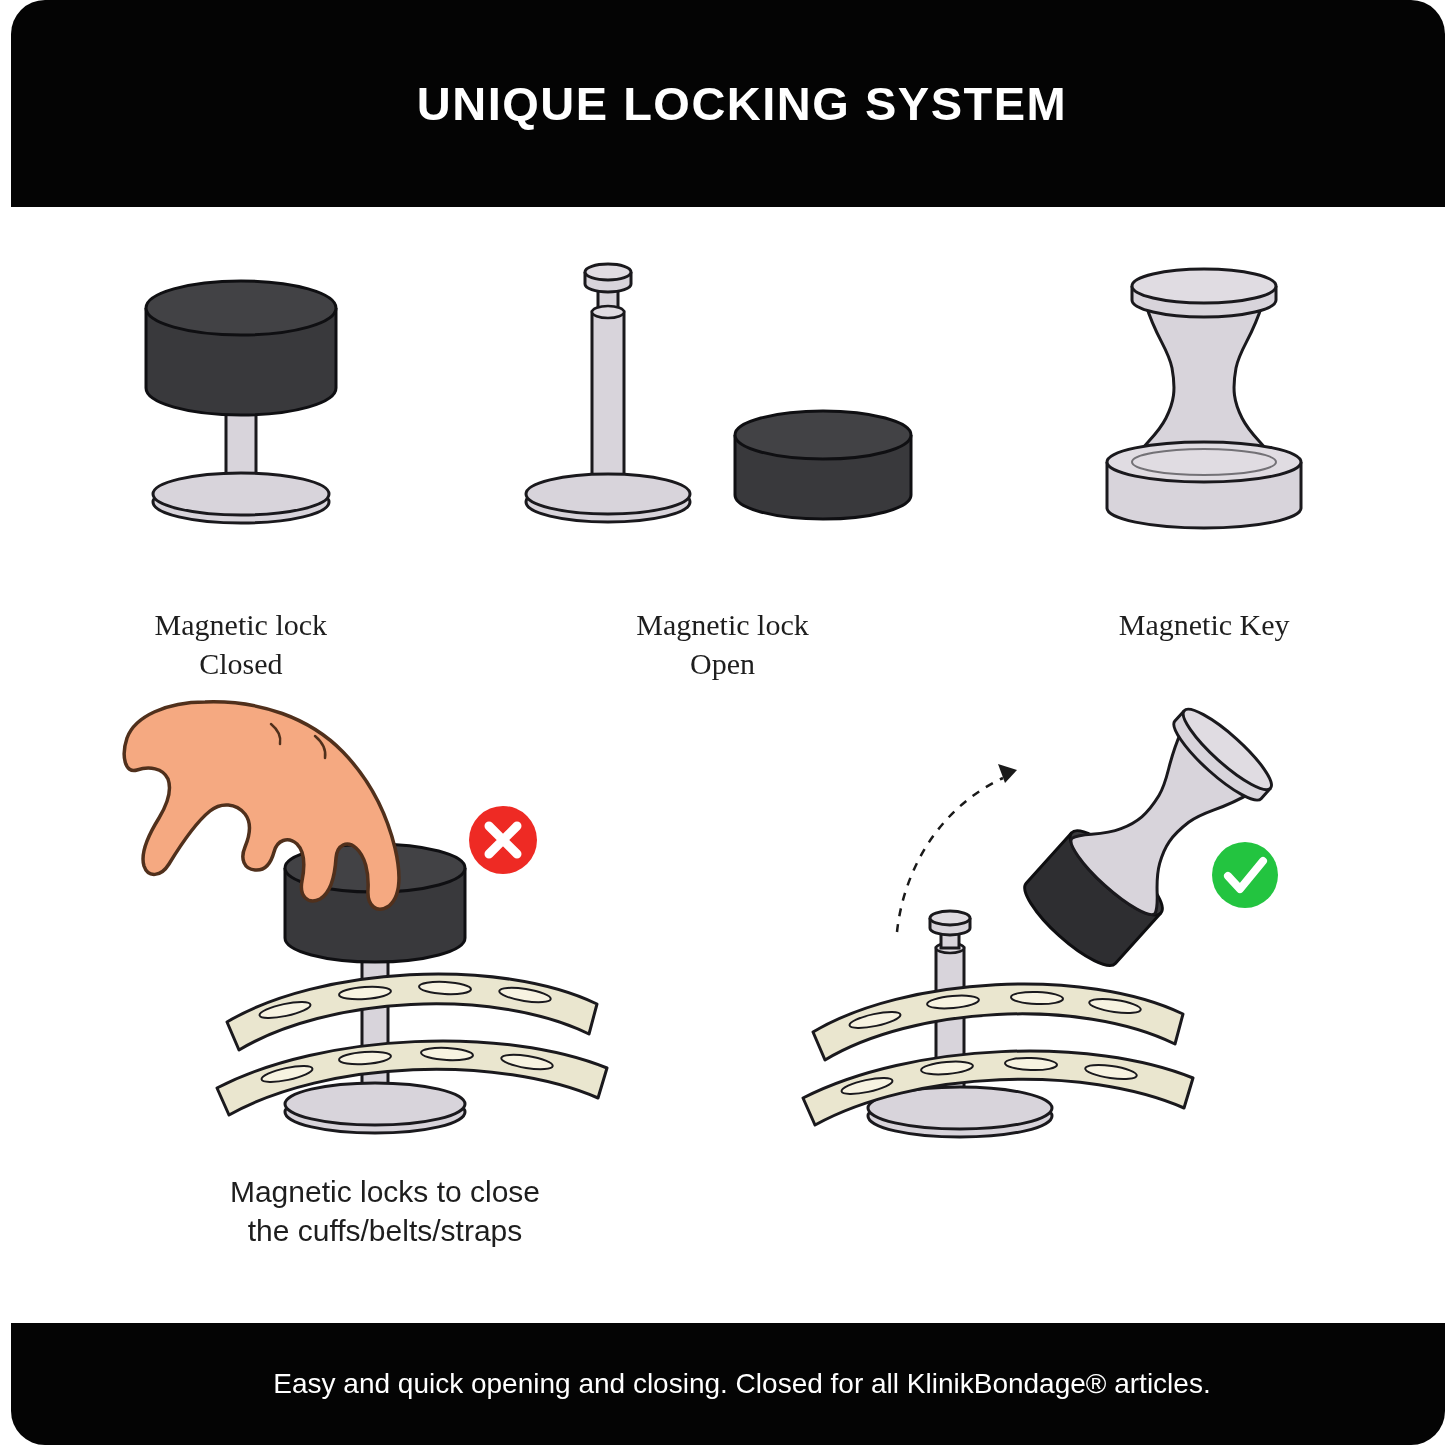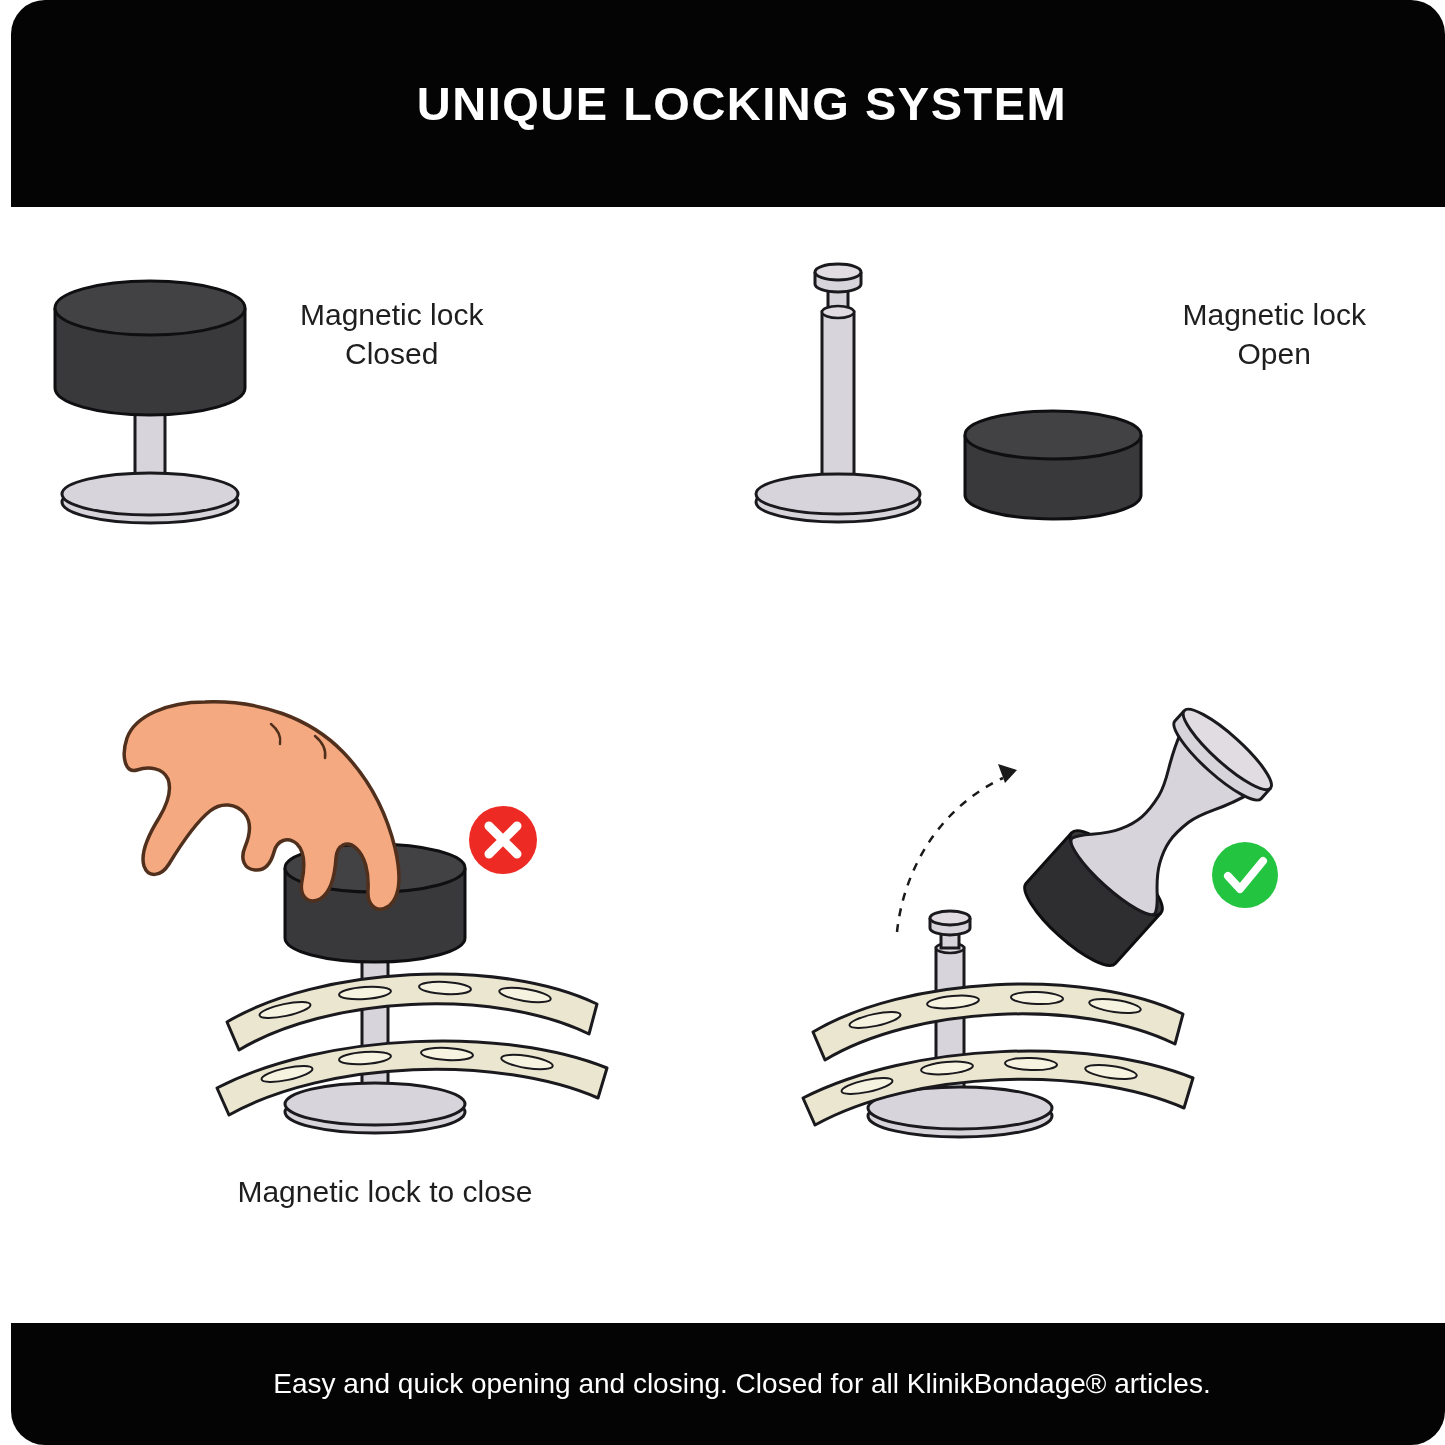--- a/index.html
+++ b/index.html
@@ -6,21 +6,21 @@
   html,body { background:#ffffff; }
   body { font-family:"Liberation Sans", sans-serif; }
   .page { position:relative; width:1445px; height:1445px; margin:0 auto; background:#ffffff; overflow:hidden; }
   .band { position:absolute; left:11px; right:0; background:#040404; display:flex; align-items:center; justify-content:center;padding-left:28px; }
   .band-top { top:0; height:207px; border-radius:34px 34px 0 0; }
   .band-bottom { bottom:0; height:122px; border-radius:0 0 34px 34px; }
   .title { color:#ffffff; font-size:47px; font-weight:bold; letter-spacing:1.5px; }
   .footer-text { color:#ffffff; font-size:28px; }
   .row { position:absolute; left:0; right:0; display:flex; }
   .row1 { top:250px; }
-  .row1 .col { flex:1; display:flex; align-items:flex-start; }
+  .row1 .col { flex:1; display:flex; flex-direction:column; align-items:center;font-family:Liberation Serif, serif; }
   .row2 { top:680px; padding:0 40px 0 45px; justify-content:space-between; }
   .row2 .col { width:680px; display:flex; flex-direction:column; align-items:center; }
   .caption { margin-top:45px; font-size:30px; line-height:1.3; color:#1e1e1e; text-align:center; }
   .row2 .caption { margin-top:12px; }
   .caption-offset { position:relative; left:-110px; }
   svg { display:block; }
 </style>
 </head>
 <body>
 
@@ -71,20 +71,40 @@
           <path d="M 242 185 L 242 245 A 88 24 0 0 0 418 245 L 418 185" fill="#39393c" stroke="#0f0f12" stroke-width="3"></path>
           <ellipse cx="330" cy="185" rx="88" ry="24" fill="#424245" stroke="#0f0f12" stroke-width="3"></ellipse>
         </g>
       </svg>
       <div class="caption">
         <div>Magnetic lock</div>
         <div>Open</div>
       </div>
     </div>
 
+    <div class="col">
+      <svg width="300" height="310" viewBox="0 0 300 310">
+        <g>
+          <path d="M 92 55 C 102 88 114 98 118 118 C 122 140 120 152 112 168 C 102 188 86 196 82 210 L 218 210 C 214 196 198 188 188 168 C 180 152 178 140 182 118 C 186 98 198 88 208 55 Z" fill="#d8d4db" stroke="#1a191d" stroke-width="3"></path>
+        </g>
+        <g>
+          <path d="M 78 36 L 78 50 A 72 17 0 0 0 222 50 L 222 36" fill="#d8d4db" stroke="#1a191d" stroke-width="3"></path>
+          <ellipse cx="150" cy="36" rx="72" ry="17" fill="#e0dce2" stroke="#1a191d" stroke-width="3"></ellipse>
+        </g>
+        <g>
+          <path d="M 53 212 L 53 258 A 97 20 0 0 0 247 258 L 247 212" fill="#d8d4db" stroke="#1a191d" stroke-width="3"></path>
+          <ellipse cx="150" cy="212" rx="97" ry="20" fill="#e0dce2" stroke="#1a191d" stroke-width="3"></ellipse>
+          <ellipse cx="150" cy="212" rx="72" ry="13" fill="none" stroke="#1a191d" stroke-width="2" opacity="0.55"></ellipse>
+        </g>
+      </svg>
+      <div class="caption">
+        <div>Magnetic Key</div>
+        <div></div>
+      </div>
+    </div>
   </div>
 
   <div class="row row2">
 
     <div class="col">
       <svg width="620" height="480" viewBox="0 0 620 480">
         <g>
           <rect x="287" y="250" width="26" height="160" fill="#d8d4db" stroke="#1a191d" stroke-width="3"></rect>
         </g>
         <g>
@@ -113,21 +133,22 @@
           <path d="M 52 58 C 60 36 92 22 130 22 C 185 20 235 38 268 72 C 295 100 312 135 320 168 C 326 194 326 216 314 226 C 302 234 292 226 293 210 C 294 192 290 176 281 168 C 272 160 262 165 261 178 C 260 194 257 212 245 219 C 233 225 224 216 227 201 C 230 186 230 172 222 164 C 213 156 202 160 199 172 C 196 183 190 191 180 190 C 169 189 165 179 170 167 C 175 155 177 143 170 134 C 161 123 146 122 135 131 C 120 143 105 166 94 184 C 86 197 73 198 69 186 C 65 173 74 154 84 138 C 93 123 97 110 93 99 C 88 88 74 86 62 90 C 50 94 46 76 52 58 Z" fill="#f5a981" stroke="#50301c" stroke-width="3.5" stroke-linejoin="round"></path>
           <path d="M 240 56 q 12 10 10 22" fill="none" stroke="#50301c" stroke-width="2.5" stroke-linecap="round"></path>
           <path d="M 196 44 q 11 9 9 20" fill="none" stroke="#50301c" stroke-width="2.5" stroke-linecap="round"></path>
         </g>
         <g>
           <circle cx="428" cy="160" r="34" fill="#ee2a24"></circle>
           <path d="M 414 146 L 442 174 M 442 146 L 414 174" stroke="#ffffff" stroke-width="9" stroke-linecap="round"></path>
         </g>
       </svg>
       <div class="caption">
-        <div>Magnetic lock to close</div>
+        <div>Magnetic locks to close</div>
+        <div>the cuffs/belts/straps</div>
       </div>
     </div>
 
     <div class="col">
       <svg width="620" height="480" viewBox="0 0 620 480">
         <g>
           <rect x="181" y="268" width="28" height="140" fill="#d8d4db" stroke="#1a191d" stroke-width="3"></rect>
           <ellipse cx="195" cy="268" rx="14" ry="5" fill="#e0dce2" stroke="#1a191d" stroke-width="2.5"></ellipse>
         </g>
         <g>

